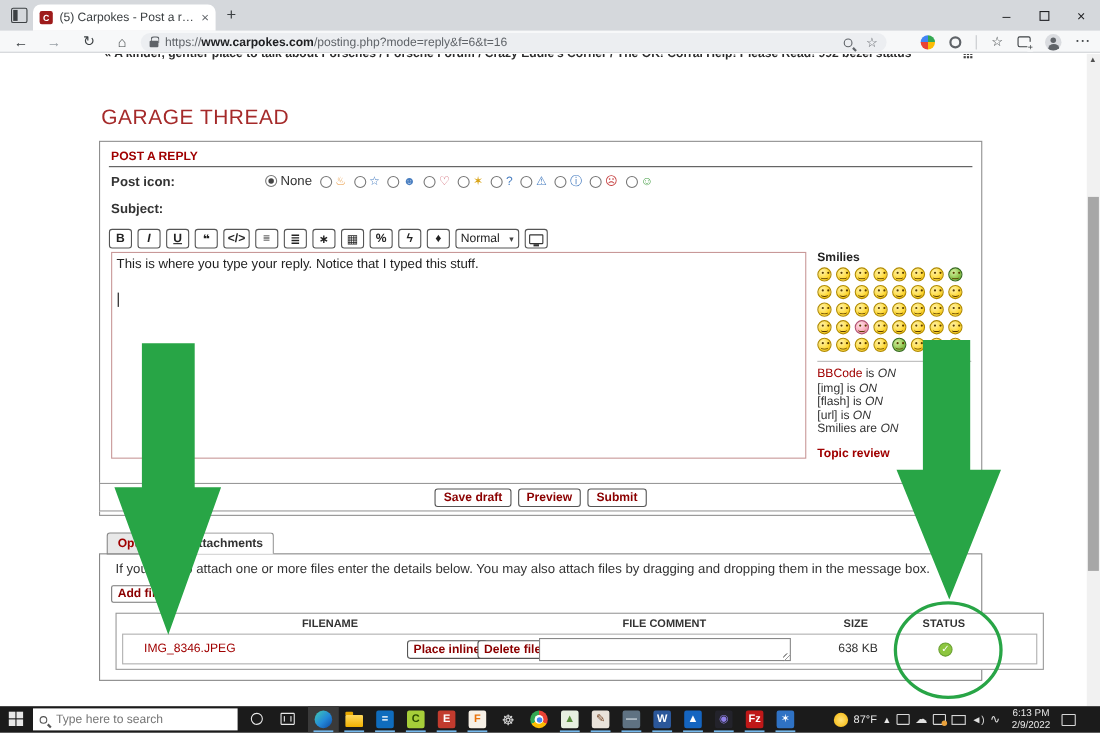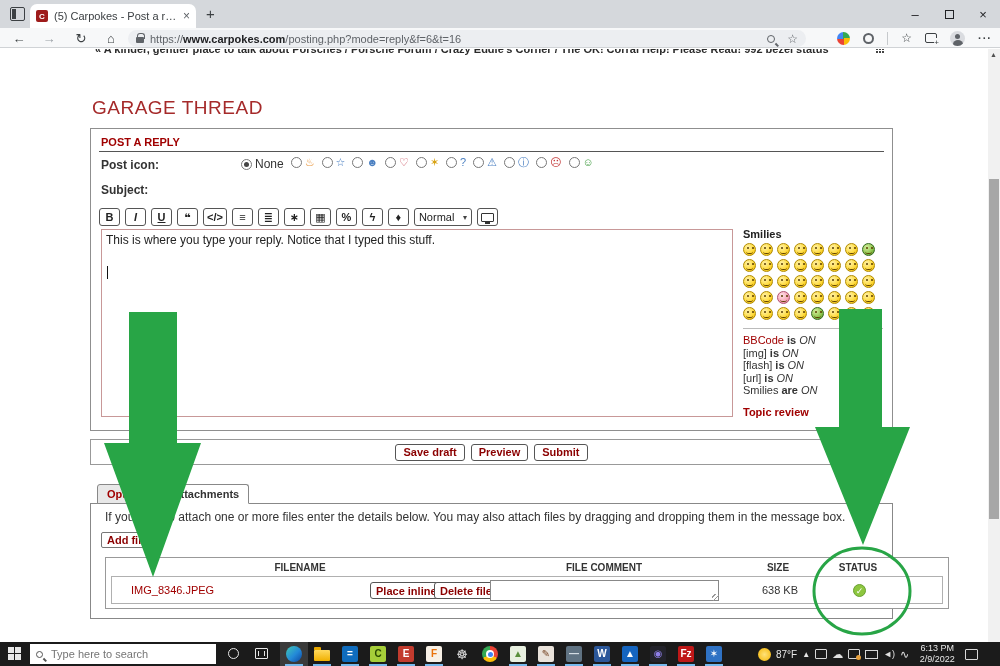--- a/index.html
+++ b/index.html
@@ -52,25 +52,25 @@
   .crumbs{position:absolute;left:95px;top:-6px;width:770px;font-size:11px;font-weight:bold;color:#2b2b2b;white-space:nowrap;overflow:hidden;}
   .gridicon{position:absolute;left:876px;top:-4px;width:8px;height:8px;}
   .gridicon::before{content:"";position:absolute;left:0;top:0;width:2px;height:2px;background:#444;
     box-shadow:3px 0 #444,6px 0 #444,0 3px #444,3px 3px #444,6px 3px #444,0 6px #444,3px 6px #444,6px 6px #444;}
   .pmbox{position:absolute;left:90px;top:6px;width:815px;height:36px;border:1px solid #b5b5b5;background:#fff;}
   .pm-ic{position:absolute;left:9px;top:10px;width:9px;height:12px;border:1px solid #888;background:#fff;}
   .pm-ic::before{content:"";position:absolute;right:-1px;top:-1px;border:2.5px solid #888;border-color:#fff #fff #888 #888;}
   .pm-link{position:absolute;left:24px;top:11px;font-size:11px;font-weight:bold;color:#222;}
   .gtitle{position:absolute;left:92px;top:48px;font-size:19px;color:#a52a2a;letter-spacing:.5px;}
 
-  .panel{position:absolute;left:90px;top:79px;width:803px;height:303px;border:1px solid #8f8f8f;background:#fff;}
+  .panel{position:absolute;left:90px;top:79px;width:803px;height:341px;border:1px solid #8f8f8f;background:#fff;}
   .ptitle{position:absolute;left:10px;top:7px;font-size:11px;font-weight:bold;color:#a00000;}
   .prule{position:absolute;left:8px;right:8px;top:22px;border-top:1px solid #555;}
   .flabel{position:absolute;left:10px;font-size:12px;font-weight:bold;color:#333;}
-  .picon-row{position:absolute;left:150px;top:28px;display:flex;align-items:flex-start;gap:7px;}
+  .picon-row{position:absolute;left:150px;top:28px;display:flex;align-items:flex-end;gap:7px;}
   .picon{display:flex;align-items:center;gap:3px;}
   .rdo{width:11px;height:11px;border:1px solid #777;border-radius:50%;background:#fff;flex:0 0 auto;}
   .rdo.on::before{content:"";display:block;width:5px;height:5px;margin:2px;border-radius:50%;background:#444;}
   .picon-lbl{font-size:12px;color:#333;}
   .picon-g{font-size:11px;line-height:1;}
   .subj-input{position:absolute;left:148px;top:51px;width:236px;height:17px;border:1px solid #666;font-size:11px;color:#222;padding:1px 4px;background:#fff;}
   .tb-row{position:absolute;left:8px;top:79px;display:flex;gap:5px;align-items:center;}
   .tb{min-width:21px;height:18px;border:1px solid #555;border-radius:3px;background:#fff;font-size:11px;font-weight:bold;color:#222;display:flex;align-items:center;justify-content:center;padding:0 3px;}
   .tb .tbg{font-style:normal;}
   .tb:nth-child(2) .tbg{font-style:italic;}
@@ -89,21 +89,21 @@
   .smiley{width:13px;height:13px;border-radius:50%;border:1px solid #b08a00;position:relative;
     background:radial-gradient(circle at 35% 30%,#fff2a8,#ffd935 60%,#e0a800);}
   .smiley::before{content:"";position:absolute;left:3px;top:3px;width:2px;height:2px;border-radius:50%;background:#5a3c00;box-shadow:5px 0 0 #5a3c00;}
   .smiley::after{content:"";position:absolute;left:2px;top:5px;width:7px;height:4px;border-bottom:1.2px solid #5a3c00;border-radius:50%;}
   .sm-g{background:radial-gradient(circle at 35% 30%,#d6f0a0,#8bc34a 60%,#558b2f);border-color:#33691e;}
   .sm-p{background:radial-gradient(circle at 35% 30%,#ffe2e8,#f8a8b8 60%,#d87890);border-color:#b05070;}
   .sm-rule{margin-top:5px;width:140px;border-top:1px solid #bbb;}
   .bb-list{margin-top:5px;}
   .bbl{font-size:11px;color:#333;line-height:12.5px;}
   .bbname.link{color:#a00000;}
-  .bbverb{margin:16px 3px;font-weight:bold;}
+  .bbverb{margin:16px 3px;}
   .bbstate{font-style:italic;}
   .topicrev{margin-top:9px;font-size:11px;font-weight:bold;color:#a00000;}
 
   .actbox{position:absolute;left:90px;top:390px;width:803px;height:26px;border:1px solid #999;display:flex;align-items:center;justify-content:center;gap:6px;background:#fff;}
   .fbtn{height:17px;border:1px solid #555;border-radius:3px;background:#fff;font-size:11px;font-weight:bold;color:#8b0000;padding:0 7px;}
 
   .tabs{position:absolute;left:97px;top:435px;display:flex;gap:4px;z-index:2;}
   .ftab{height:20px;border:1px solid #888;border-radius:3px 3px 0 0;padding:3px 9px 0;font-size:11px;font-weight:bold;}
   .ftab.opt{background:#e8e8e8;color:#a00000;}
   .ftab.att{background:#fff;color:#333;border-bottom:1px solid #fff;}

